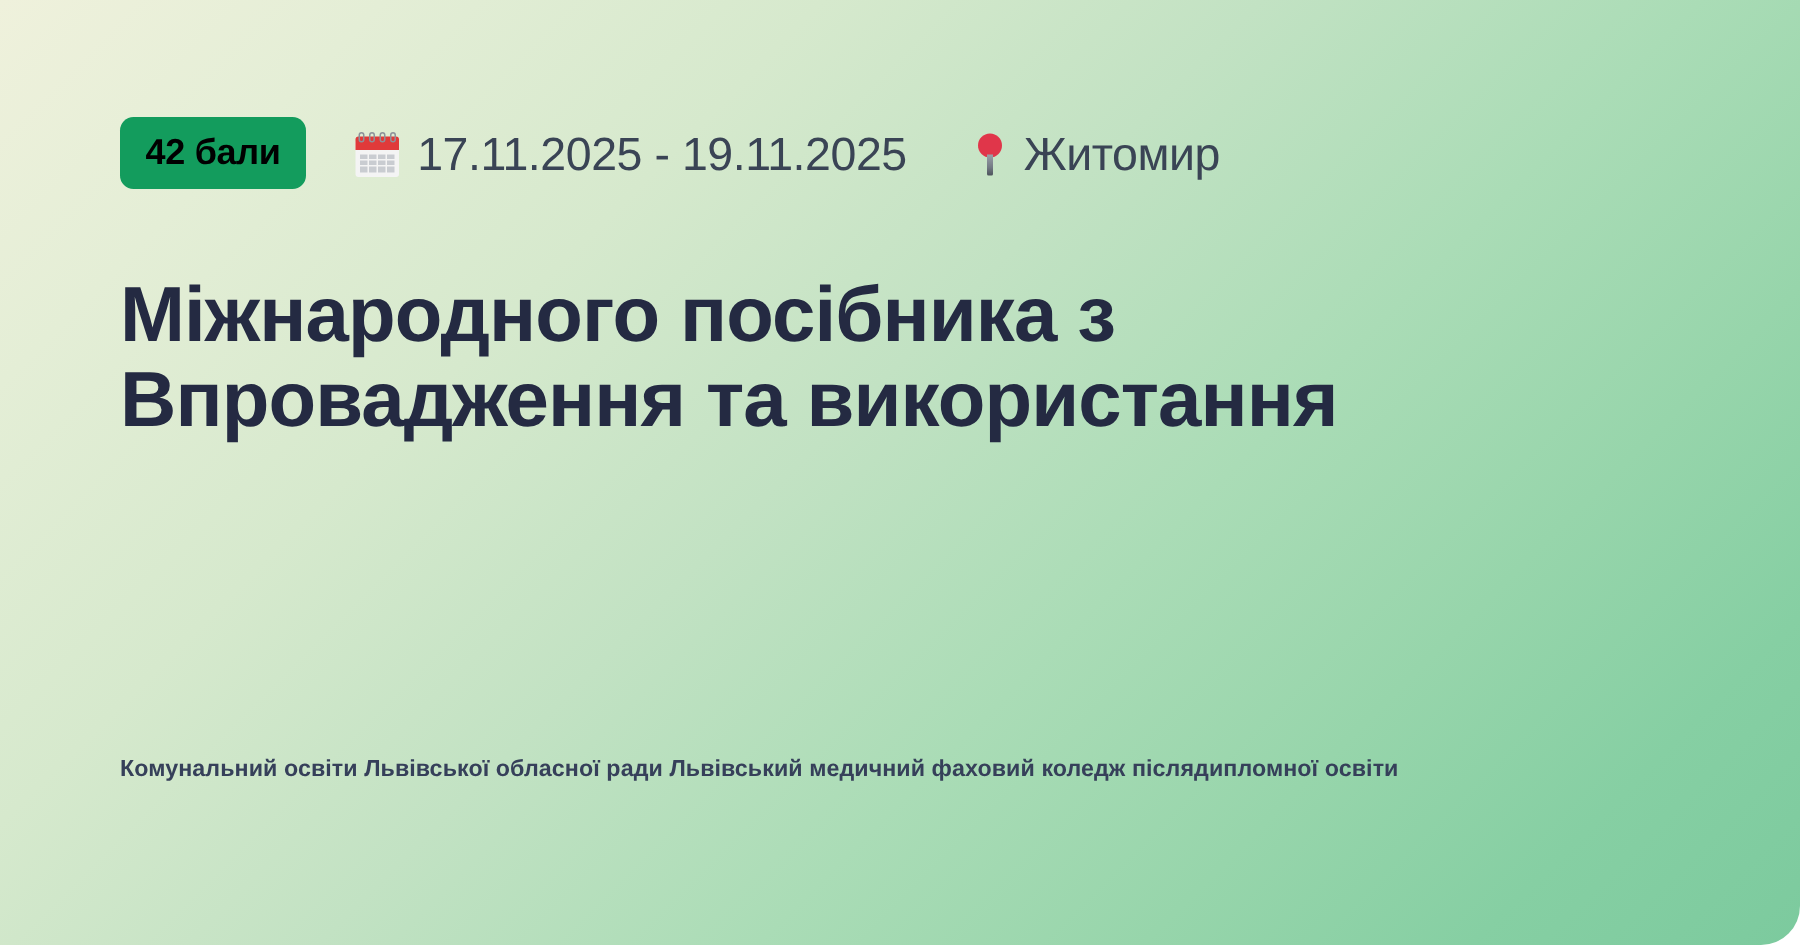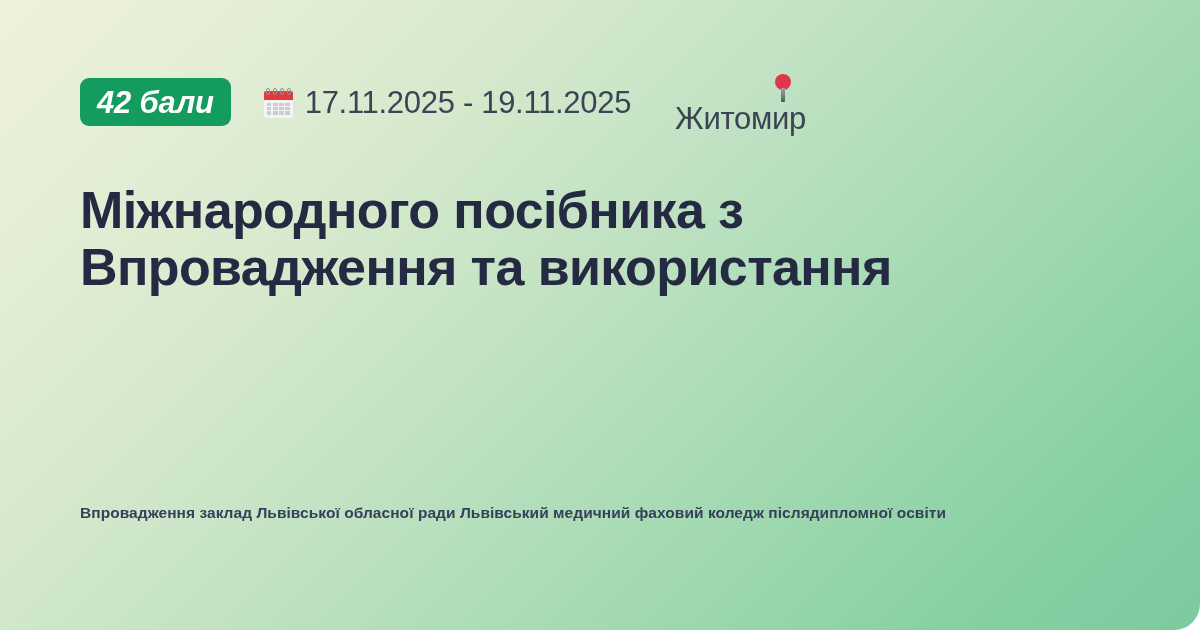--- a/index.html
+++ b/index.html
@@ -40,42 +40,41 @@
   }
 
   #score-badge {
     display: flex;
     align-items: center;
     justify-content: center;
     height: 48px;
     padding: 0 17px;
     border-radius: 9px;
     background: #139c5d;
-    color: #ffffff;
-    font-size: 31px;
+    color: #000000;
+    font-size: 24px;
     font-weight: 700;
     letter-spacing: -0.2px;
     line-height: 1;
     white-space: nowrap;
-    font-style: italic;
   }
 
   .meta-group {
     display: flex;
     align-items: flex-end;
     white-space: nowrap;
     color: #3a4455;
     font-size: 31px;
     font-weight: 400;
     letter-spacing: -0.3px;
     line-height: 1;
   }
 
   #date-group { margin-left: 32px; }
-  #location-group { margin-left: 44px; flex-direction: column; }
+  #location-group { margin-left: 44px; }
 
   .meta-icon {
     display: inline-block;
     flex: 0 0 auto;
     position: relative;
   }
 
   
   #calendar-icon {
     width: 31px;
@@ -235,15 +234,15 @@
       <span>Житомир</span>
     </span>
 
   </div>
 
   <h1 id="title">
     <span class="tline">Міжнародного посібника з</span>
     <span class="tline">Впровадження та використання</span>
   </h1>
 
-  <p id="organizer">Впровадження заклад Львівської обласної ради Львівський медичний фаховий коледж післядипломної освіти</p>
+  <p id="organizer">Комунальний освіти Львівської обласної ради Львівський медичний фаховий коледж післядипломної освіти</p>
 
 </div>
 
 </body></html>

